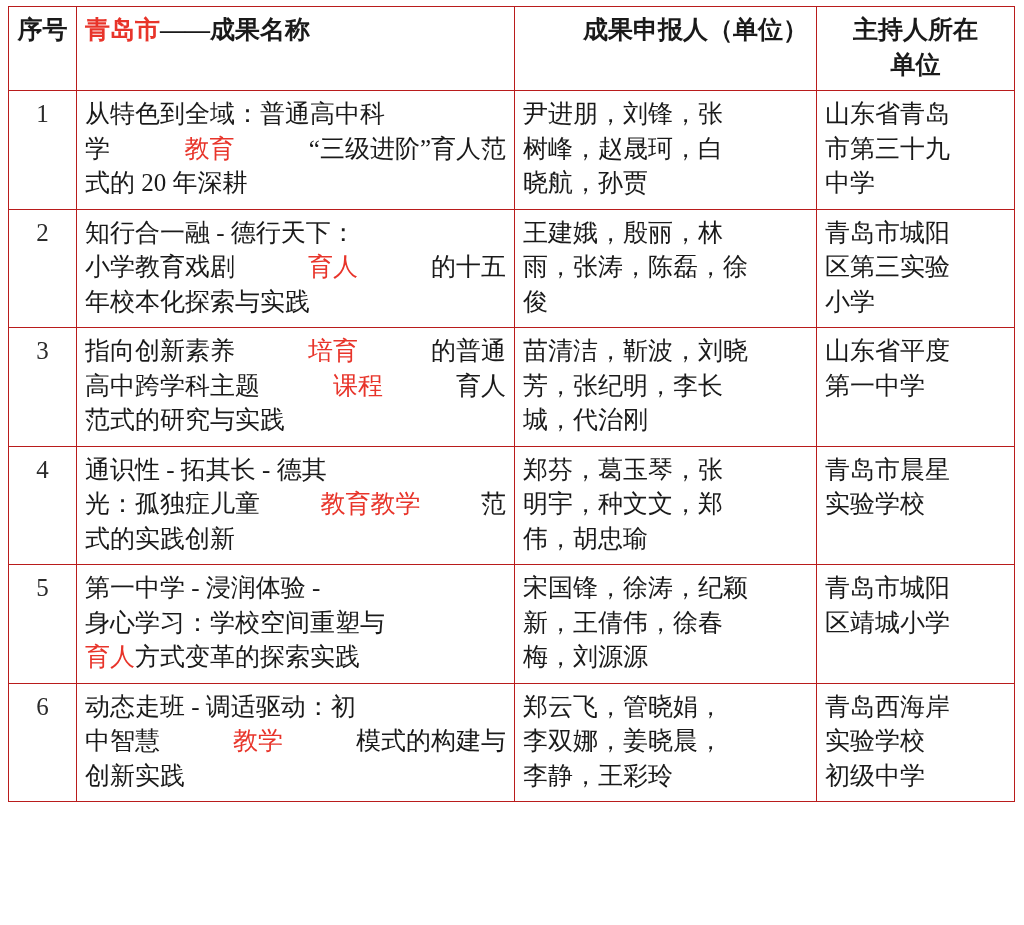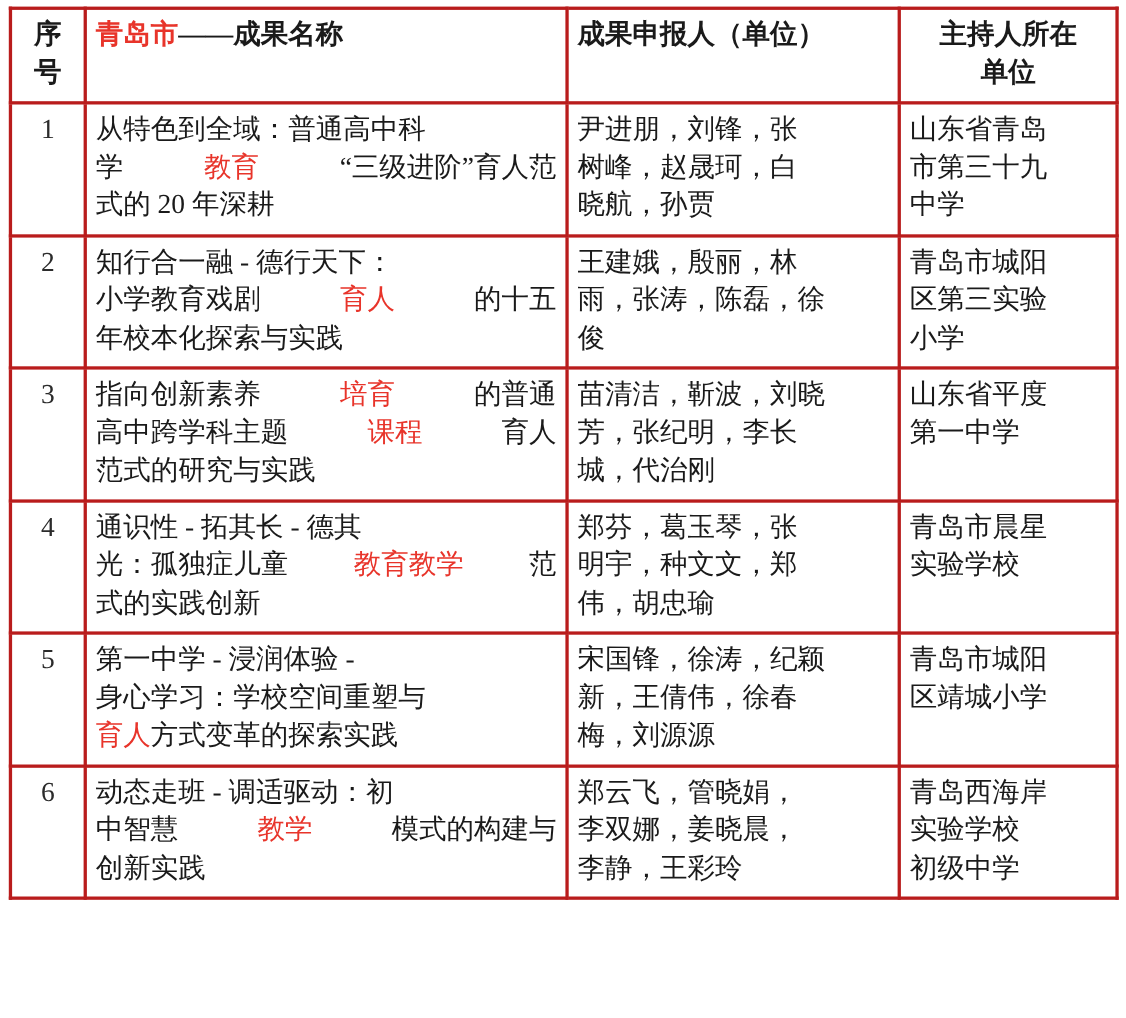--- a/index.html
+++ b/index.html
@@ -26,40 +26,40 @@
     table-layout: fixed;
     background: #fff;
   }
   table.award-table col.c-idx { width: 68px; }
   table.award-table col.c-title { width: 438px; }
   table.award-table col.c-person { width: 302px; }
   table.award-table col.c-unit { width: 198px; }
 
   table.award-table th,
   table.award-table td {
-    border: 3px solid #b91c1c;
+    border: 1px solid #b91c1c;
     vertical-align: top;
     padding: 6px 8px 8px 8px;
     font-size: 25px;
     line-height: 1.38;
   }
   thead th {
     font-weight: bold;
     padding-top: 10px;
     padding-bottom: 12px;
   }
   th.h-idx {
     text-align: center;
     white-space: normal;
     word-break: break-all;
     padding-left: 4px;
     padding-right: 4px;
   }
   th.h-title { text-align: left; padding-left: 14px; }
-  th.h-person { text-align: left; padding-left: 12px; }
+  th.h-person { text-align: right; padding-left: 12px; }
   th.h-unit { text-align: center; padding-left: 12px; }
 
   td.idx {
     text-align: center;
     vertical-align: middle;
     font-size: 25px;
     color: #2b2b2b;
   }
   td.title {
     text-align: justify;

